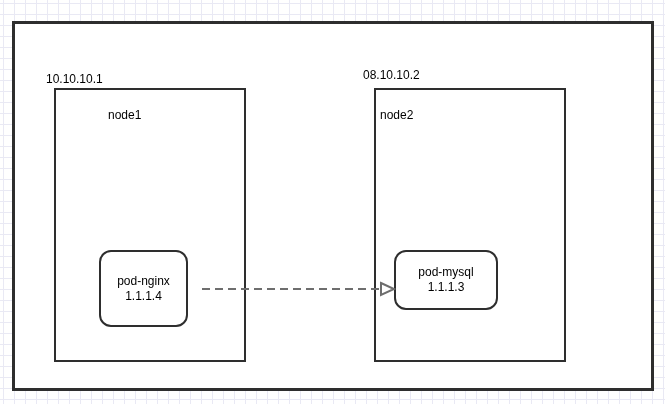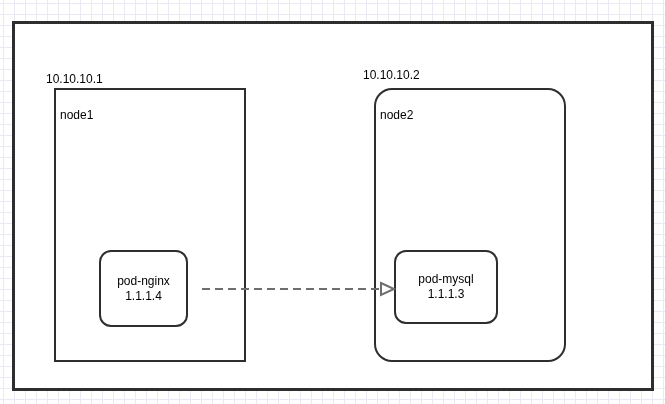--- a/index.html
+++ b/index.html
@@ -38,38 +38,38 @@
     white-space:nowrap;
   }
   #ext-label-1{left:46px;top:72px;}
   #ext-label-2{left:363px;top:68px;}
   .node{
     position:absolute;
     width:192px;height:274px;
     background:var(--fill);
     border:2px solid var(--stroke);
   }
-  #node1{left:54px;top:88px;}
-  #node2{left:374px;top:88px;border-radius:18px;}
+  #node1{left:54px;top:88px;padding-left:48px;}
+  #node2{left:374px;top:88px;}
   .node-text{
     padding:18px 4px 0 4px;
     font-size:12px;line-height:15px;
   }
   .pod{
     position:absolute;
     background:var(--fill);
     border:2px solid var(--stroke);
     border-radius:12px;
     display:flex;flex-direction:column;
     align-items:center;justify-content:center;
     text-align:center;
     font-size:12px;line-height:15px;
   }
   #pod1{left:99px;top:250px;width:89px;height:77px;}
-  #pod2{left:394px;top:250px;width:104px;height:74px;}
+  #pod2{left:394px;top:250px;width:104px;height:60px;}
   .arrow-svg{
     position:absolute;
     left:202px;top:280px;
     width:194px;height:18px;
     overflow:visible;
   }
   .arrow-line{
     stroke:var(--arrow);
     stroke-width:2;
     stroke-dasharray:8 5;
@@ -95,21 +95,21 @@
     <div class="node-text">
       <div>node1</div>
     </div>
   </div>
 
   <div class="pod" id="pod1">
     <div>pod-nginx</div>
     <div>1.1.1.4</div>
   </div>
 
-  <div class="ext-label" id="ext-label-2">10.10.10.2</div>
+  <div class="ext-label" id="ext-label-2">08.10.10.2</div>
 
   <div class="node" id="node2">
     <div class="node-text">
       <div>node2</div>
     </div>
   </div>
 
   <div class="pod" id="pod2">
     <div>pod-mysql</div>
     <div>1.1.1.3</div>

